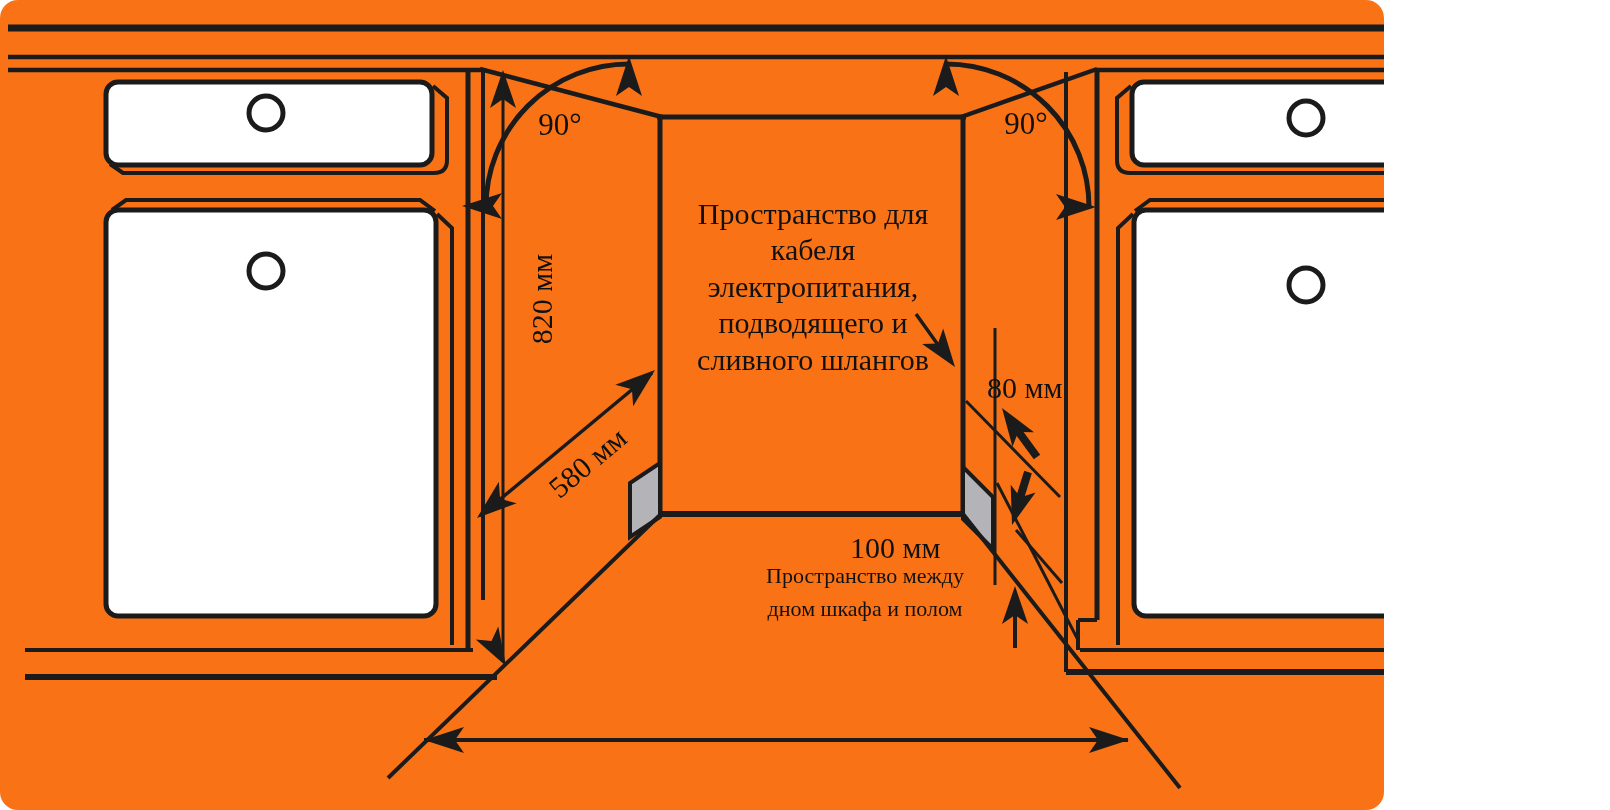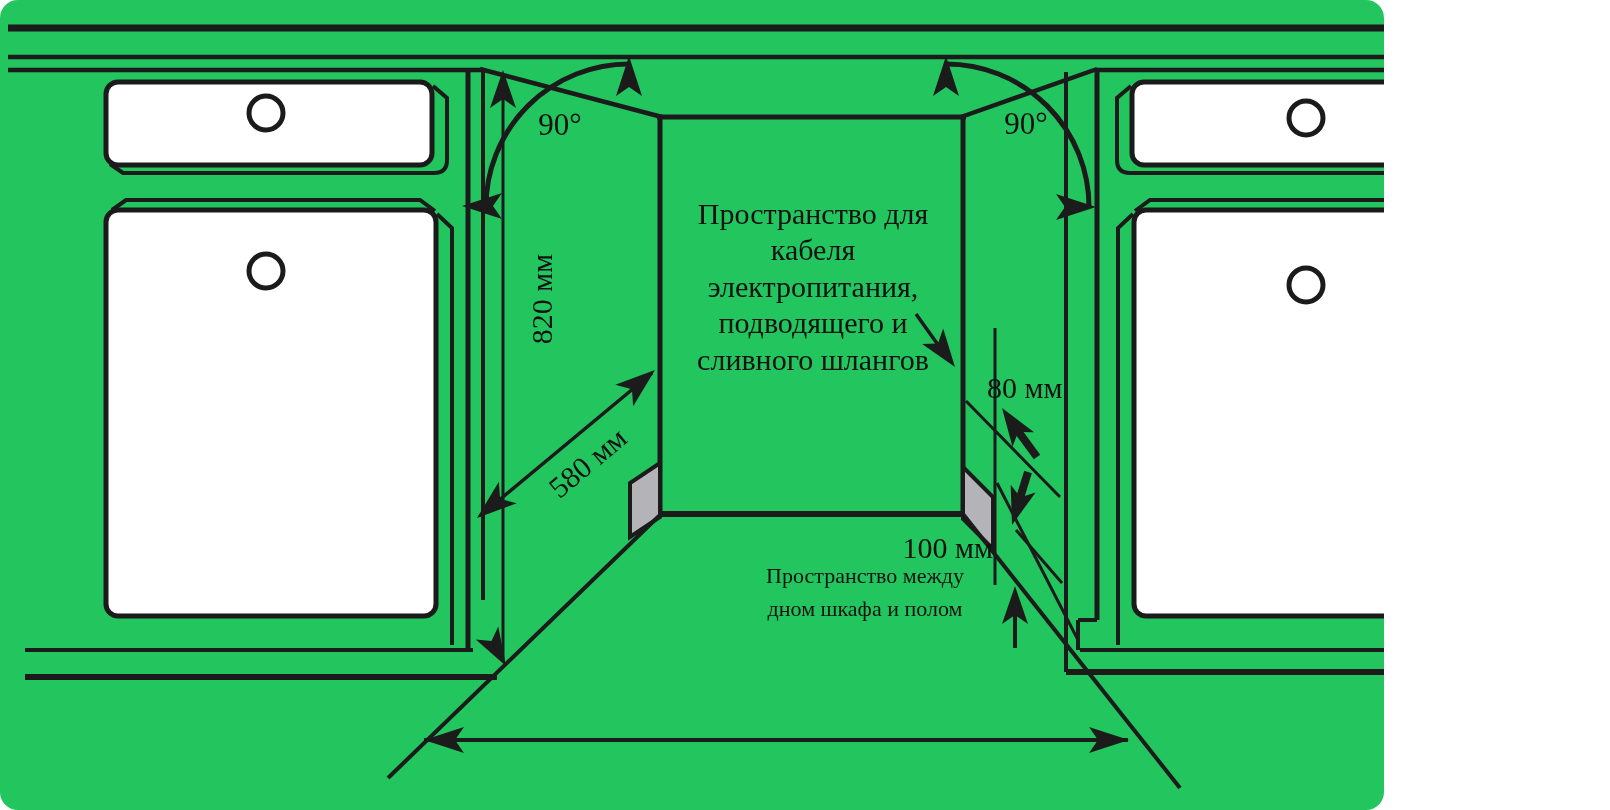--- a/index.html
+++ b/index.html
@@ -1,24 +1,24 @@
 <!DOCTYPE html>
 <html><head>
 <meta charset="utf-8">
 <style>
   html,body { margin:0; padding:0; background:#fff; }
   #stage {
-    position:relative; width:1384px; height:810px; background:#22c55e;
+    position:relative; width:1384px; height:810px; background:#f97316;
     font-family:"Liberation Serif", serif; overflow:hidden;border-radius:18px;
   }
   #drawing { position:absolute; left:0; top:0; }
   .lbl { position:absolute; color:#111; font-family:"Liberation Serif", serif; }
   .pre { white-space:pre-line; }
   .ctr { text-align:center; }
-  .rgt { text-align:right; }
+  .rgt { text-align:left; }
   #lbl-angle-left  { left:520px; top:107px; width:80px;  font-size:31px; }
   #lbl-angle-right { left:986px; top:106px; width:80px;  font-size:31px; }
   #lbl-cable       { left:653px; top:196px; width:320px; font-size:30px; line-height:36.4px; }
   #lbl-820 { left:491px; top:283px; width:100px; height:32px; font-size:30px; transform:rotate(-90deg); }
   #lbl-580 { left:512px; top:446px; width:150px; height:32px; font-size:30px; transform:rotate(-40deg); }
   #lbl-80  { left:965px; top:371px; font-size:30px;padding-left:22px; }
   #lbl-100 { left:850px; top:531px; width:143px; font-size:30px; }
   #lbl-floorspace { left:705px; top:560px; width:320px; font-size:22px; line-height:32.5px; }
   #lbl-600 { left:723px; top:746px; width:160px; font-size:30px; }
 </style>

